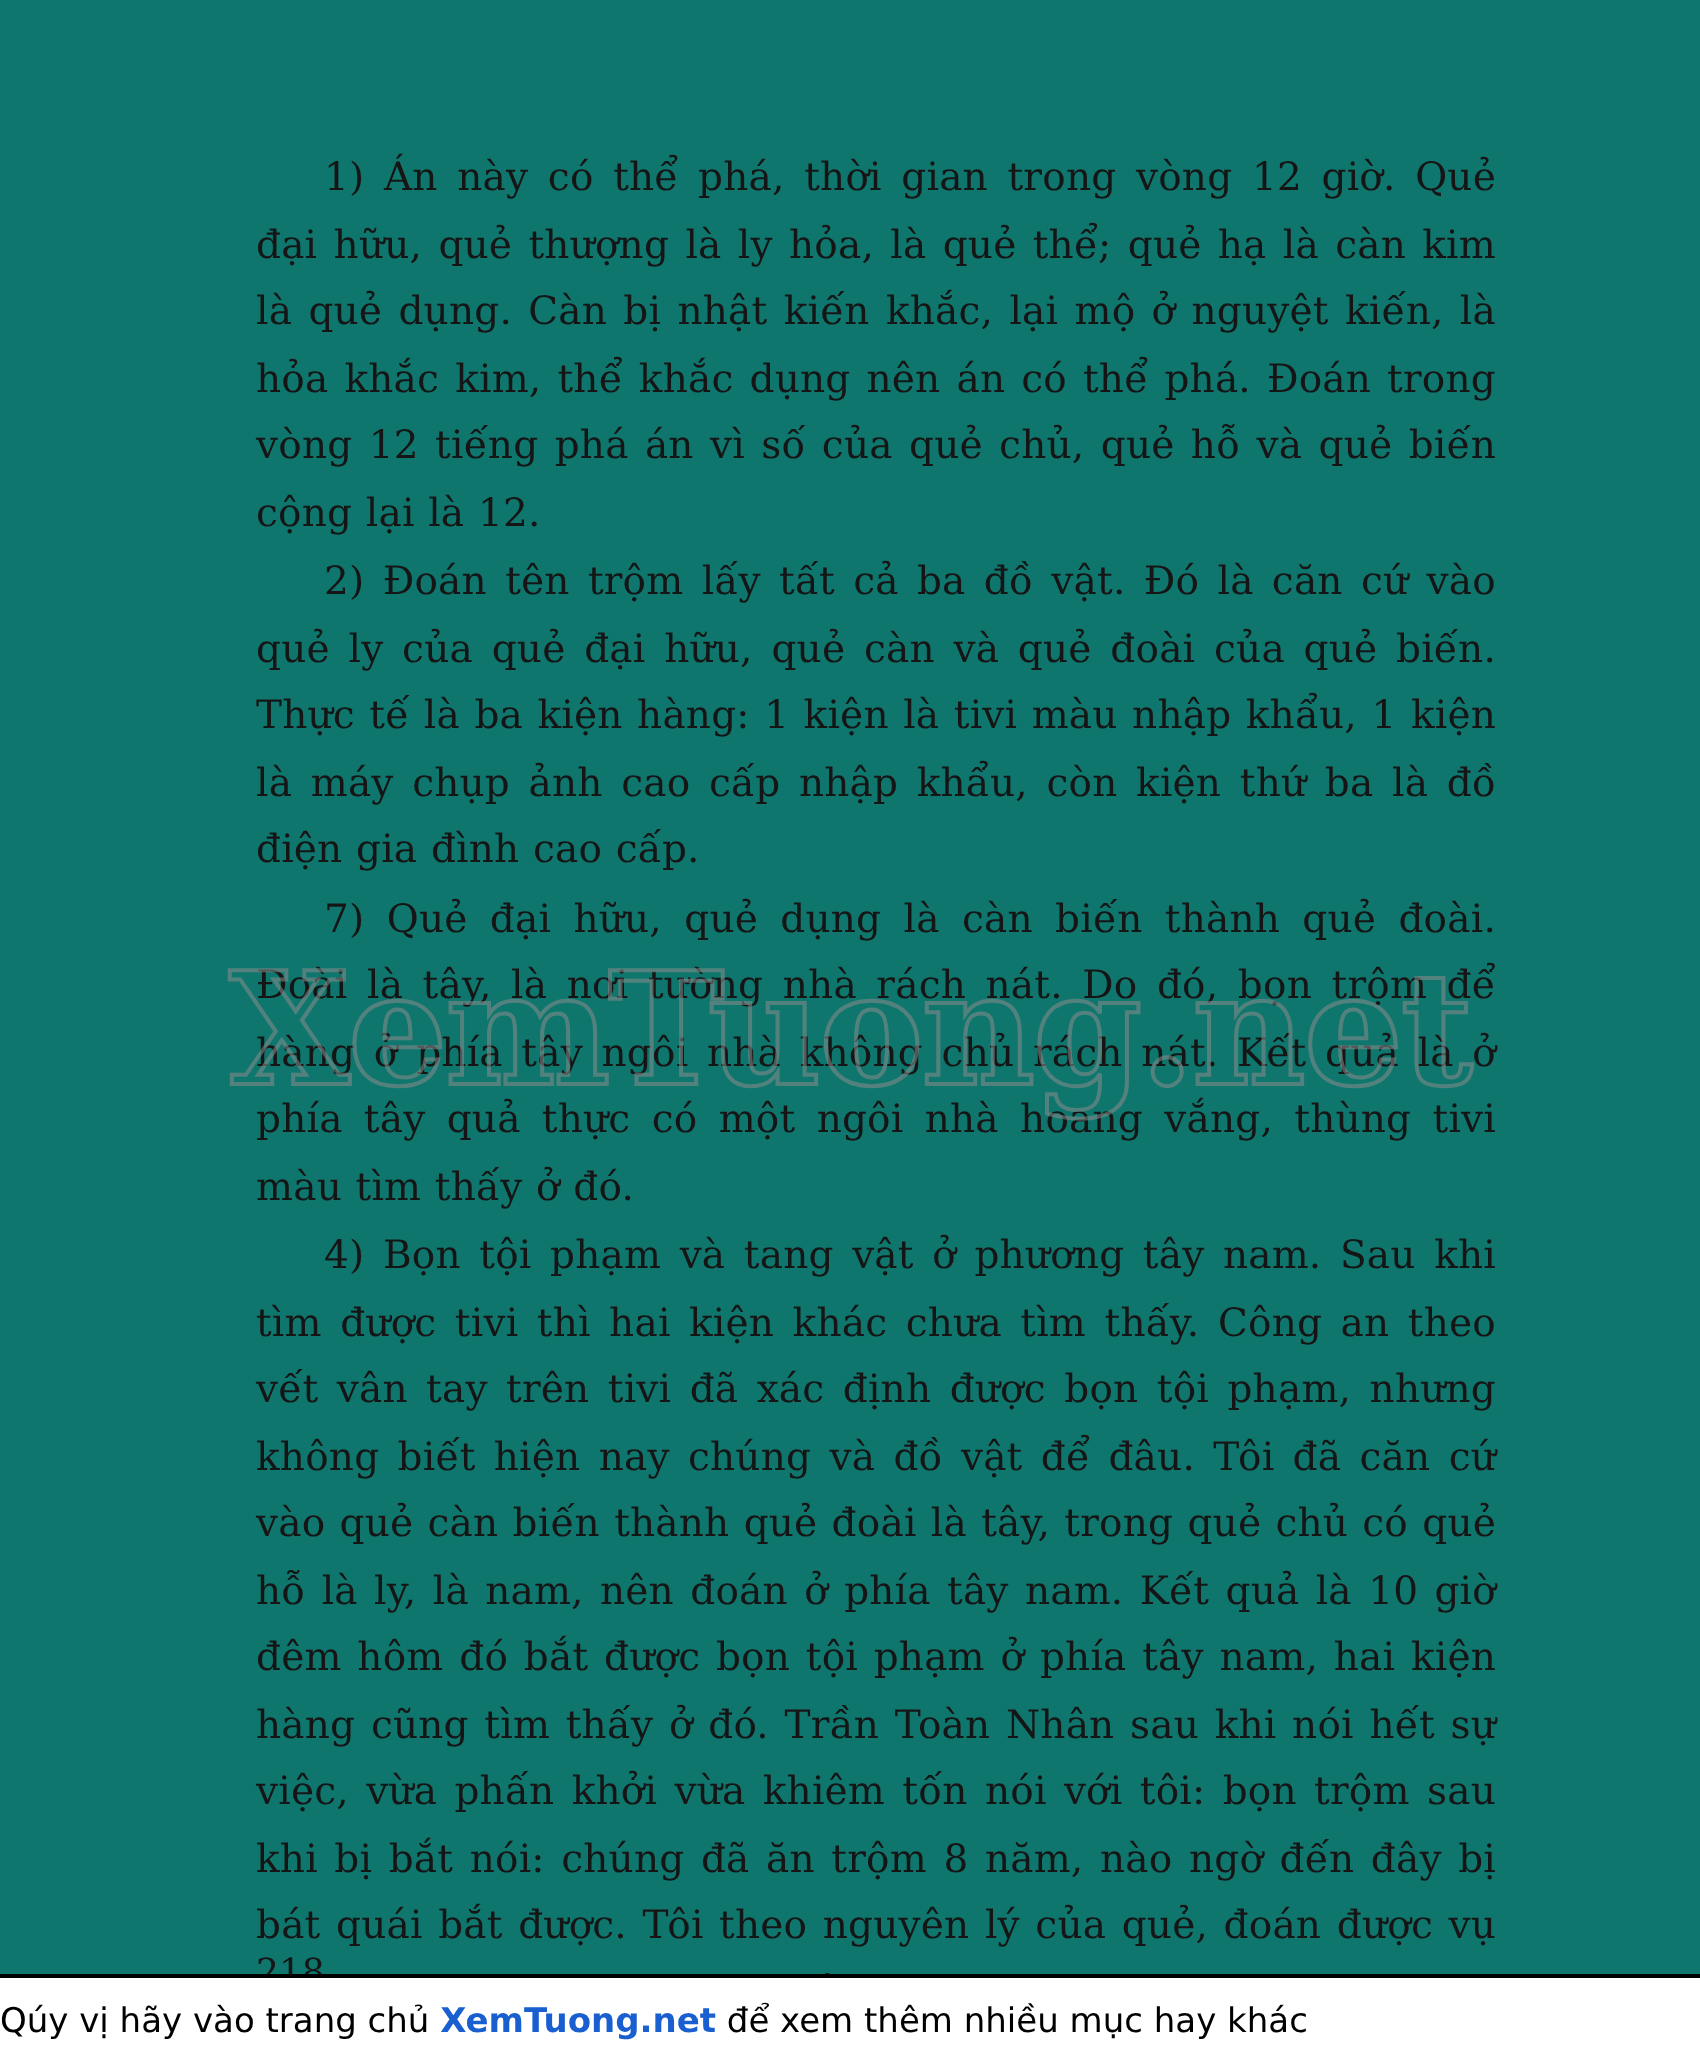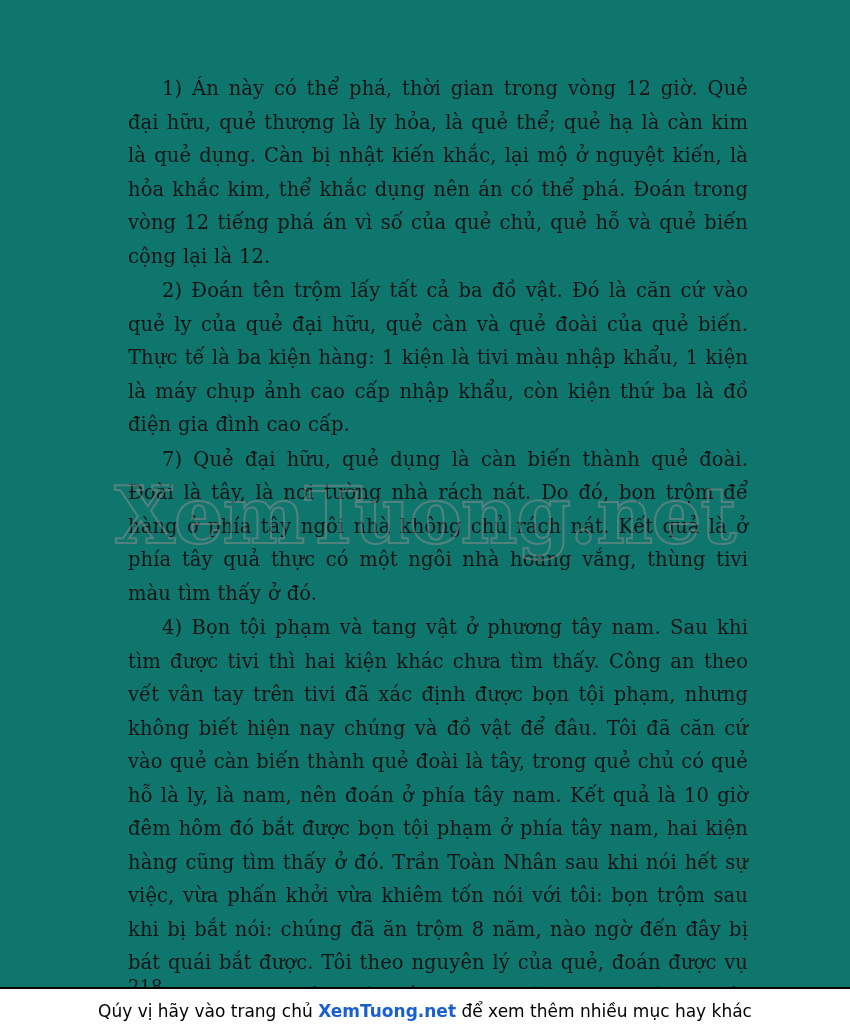--- a/index.html
+++ b/index.html
@@ -67,21 +67,21 @@
   .footer-bar {
     position: absolute;
     left: 0;
     right: 0;
     bottom: 0;
     height: 44px;
     background: #ffffff;
     border-top: 2px solid #000000;
     display: flex;
     align-items: center;
-    justify-content: center;
+    justify-content: flex-start;
     z-index: 10;
     margin-top: 36px;
   }
   .footer-text {
     font-family: "DejaVu Sans", sans-serif;
     font-size: 17px;
     color: #000000;
     white-space: nowrap;
   }
   .footer-text .brand {

